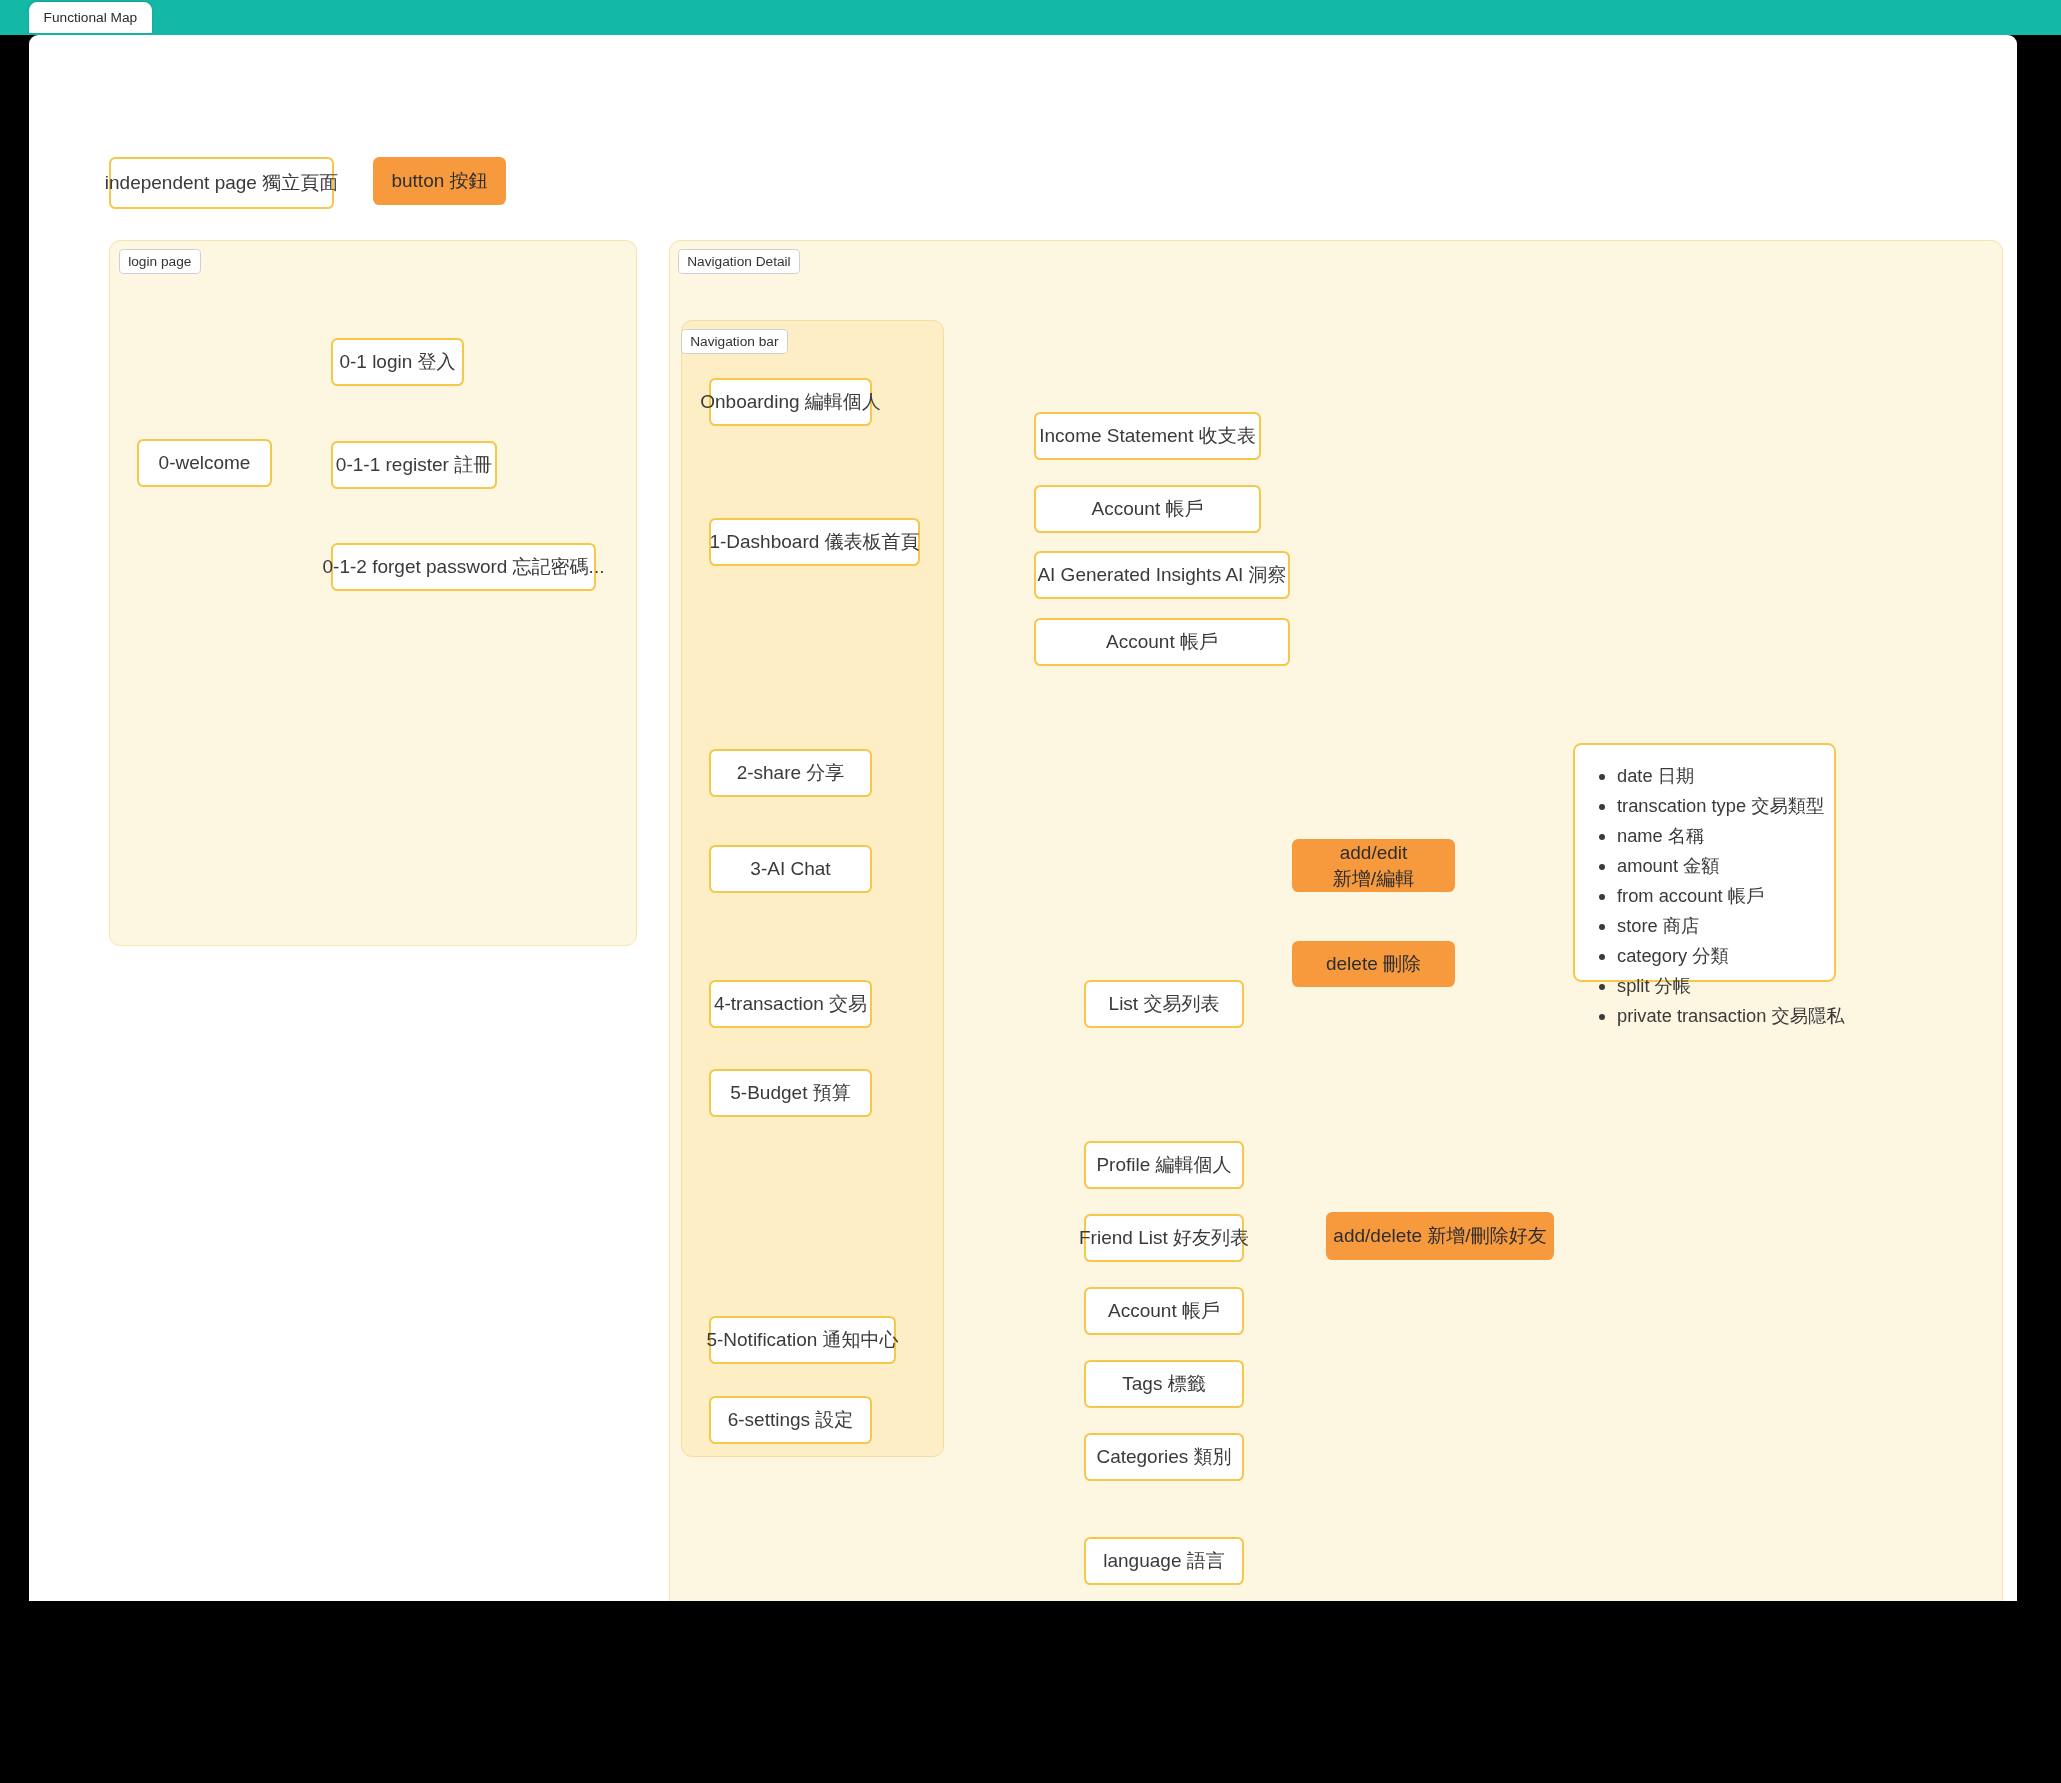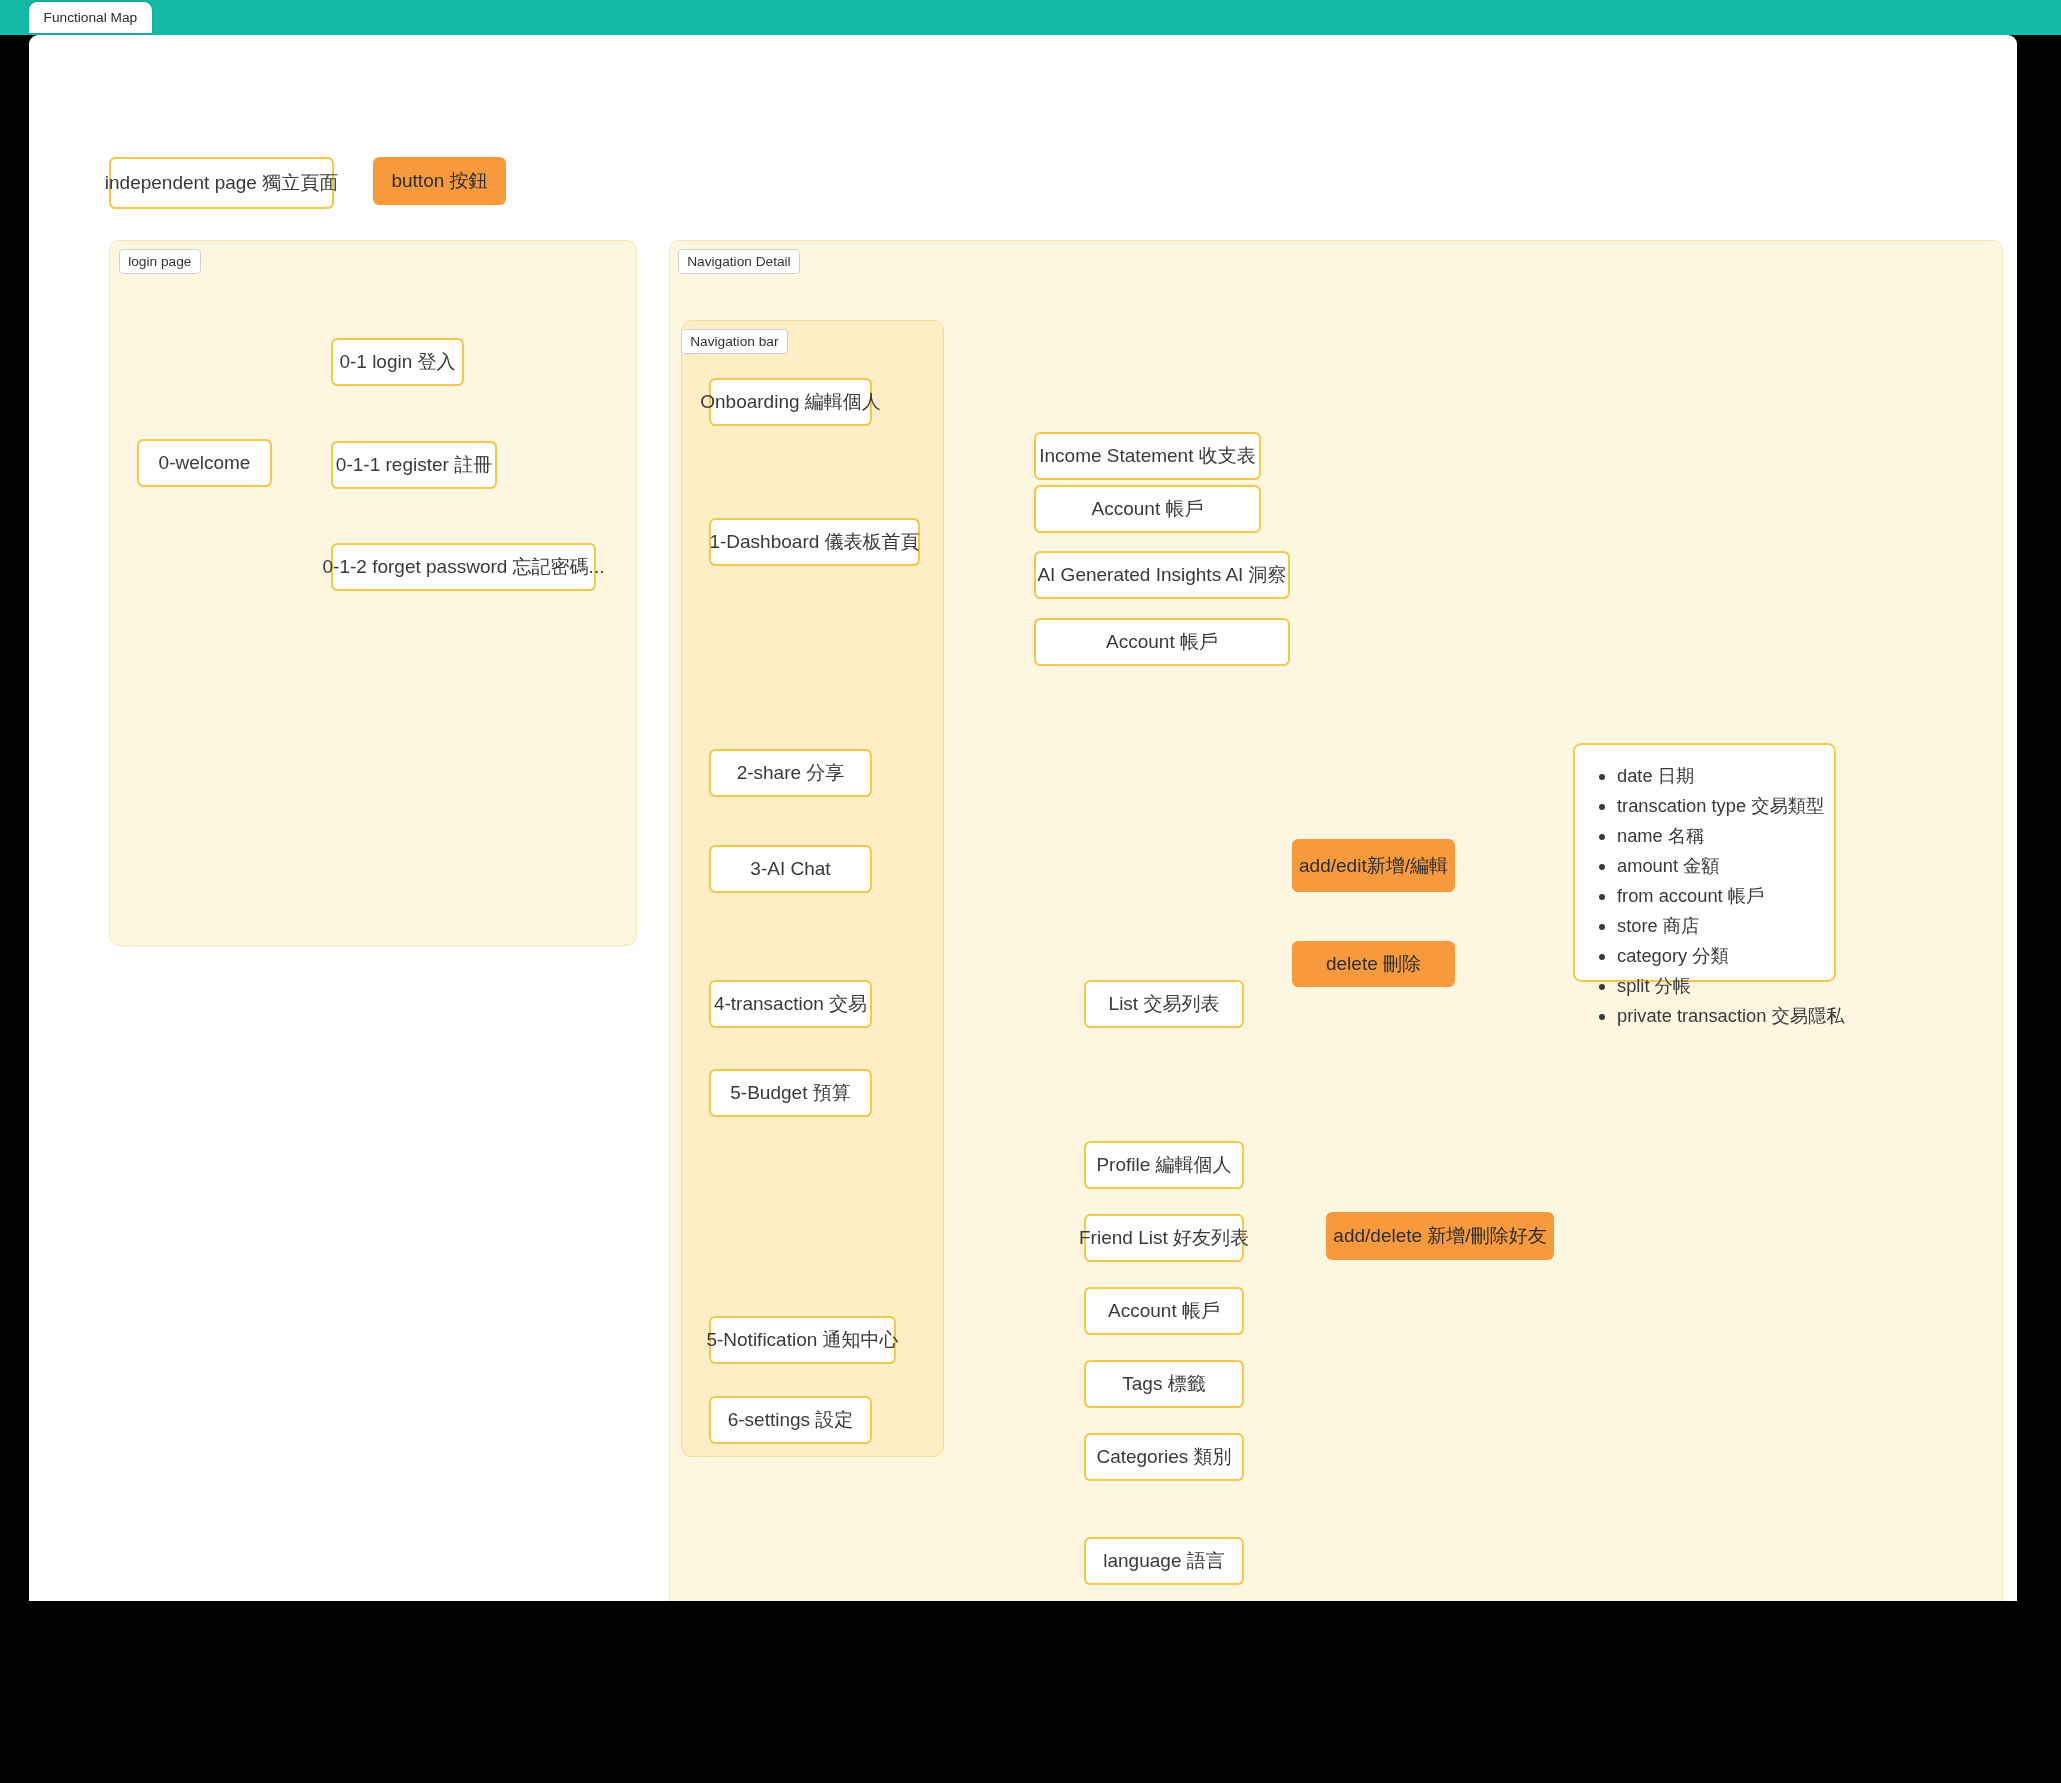--- a/index.html
+++ b/index.html
@@ -58,21 +58,21 @@
   }
 
   
   .node{
     position:absolute;background:#fff;border:2.7px solid #f5c84c;
     border-radius:6.4px;font-size:19px;color:#3a3a3a;
     display:flex;align-items:center;justify-content:center;
     text-align:center;white-space:nowrap;box-sizing:border-box;
   }
   .node.btn{background:#f79a3e;border:none;color:#2e2e2e;}
-  .node.btn.two-line{flex-direction:row;line-height:1.35;}
+  .node.btn.two-line{flex-direction:column;line-height:1.35;}
 
   
   .panel{
     position:absolute;background:#fff;border:2.7px solid #f5c84c;
     border-radius:8.2px;box-sizing:border-box;
     padding:16.4px 24px 16.4px 20px;
   }
   .panel ul{margin:0;padding-left:22px;}
   .panel li{
     font-size:18.3px;color:#3a3a3a;line-height:1.64;
@@ -178,21 +178,21 @@
 
   <div class="node" style="left:680px;top:343px;width:163px;height:48px;">Onboarding 編輯個人</div>
   <div class="node" style="left:680px;top:483px;width:211px;height:48px;">1-Dashboard 儀表板首頁</div>
   <div class="node" style="left:680px;top:694px;width:163px;height:48px;margin-top:20px;">2-share 分享</div>
   <div class="node" style="left:680px;top:810px;width:163px;height:48px;">3-AI Chat</div>
   <div class="node" style="left:680px;top:945px;width:163px;height:48px;">4-transaction 交易</div>
   <div class="node" style="left:680px;top:1034px;width:163px;height:48px;">5-Budget 預算</div>
   <div class="node" style="left:680px;top:1281px;width:187px;height:48px;">5-Notification 通知中心</div>
   <div class="node" style="left:680px;top:1361px;width:163px;height:48px;">6-settings 設定</div>
 
-  <div class="node" style="left:1005px;top:397px;width:227px;height:48px;">Income Statement 收支表</div>
+  <div class="node" style="left:1005px;top:377px;width:227px;height:48px;">Income Statement 收支表</div>
   <div class="node" style="left:1005px;top:450px;width:227px;height:48px;">Account 帳戶</div>
   <div class="node" style="left:1005px;top:516px;width:256px;height:48px;">AI Generated Insights AI 洞察</div>
   <div class="node" style="left:1005px;top:583px;width:256px;height:48px;">Account 帳戶</div>
 
   <div class="node" style="left:1055px;top:945px;width:160px;height:48px;">List 交易列表</div>
 
   <div class="node btn two-line" style="left:1263px;top:804px;width:163px;height:53px;">
     <span>add/edit</span>
     <span>新增/編輯</span>
   </div>

